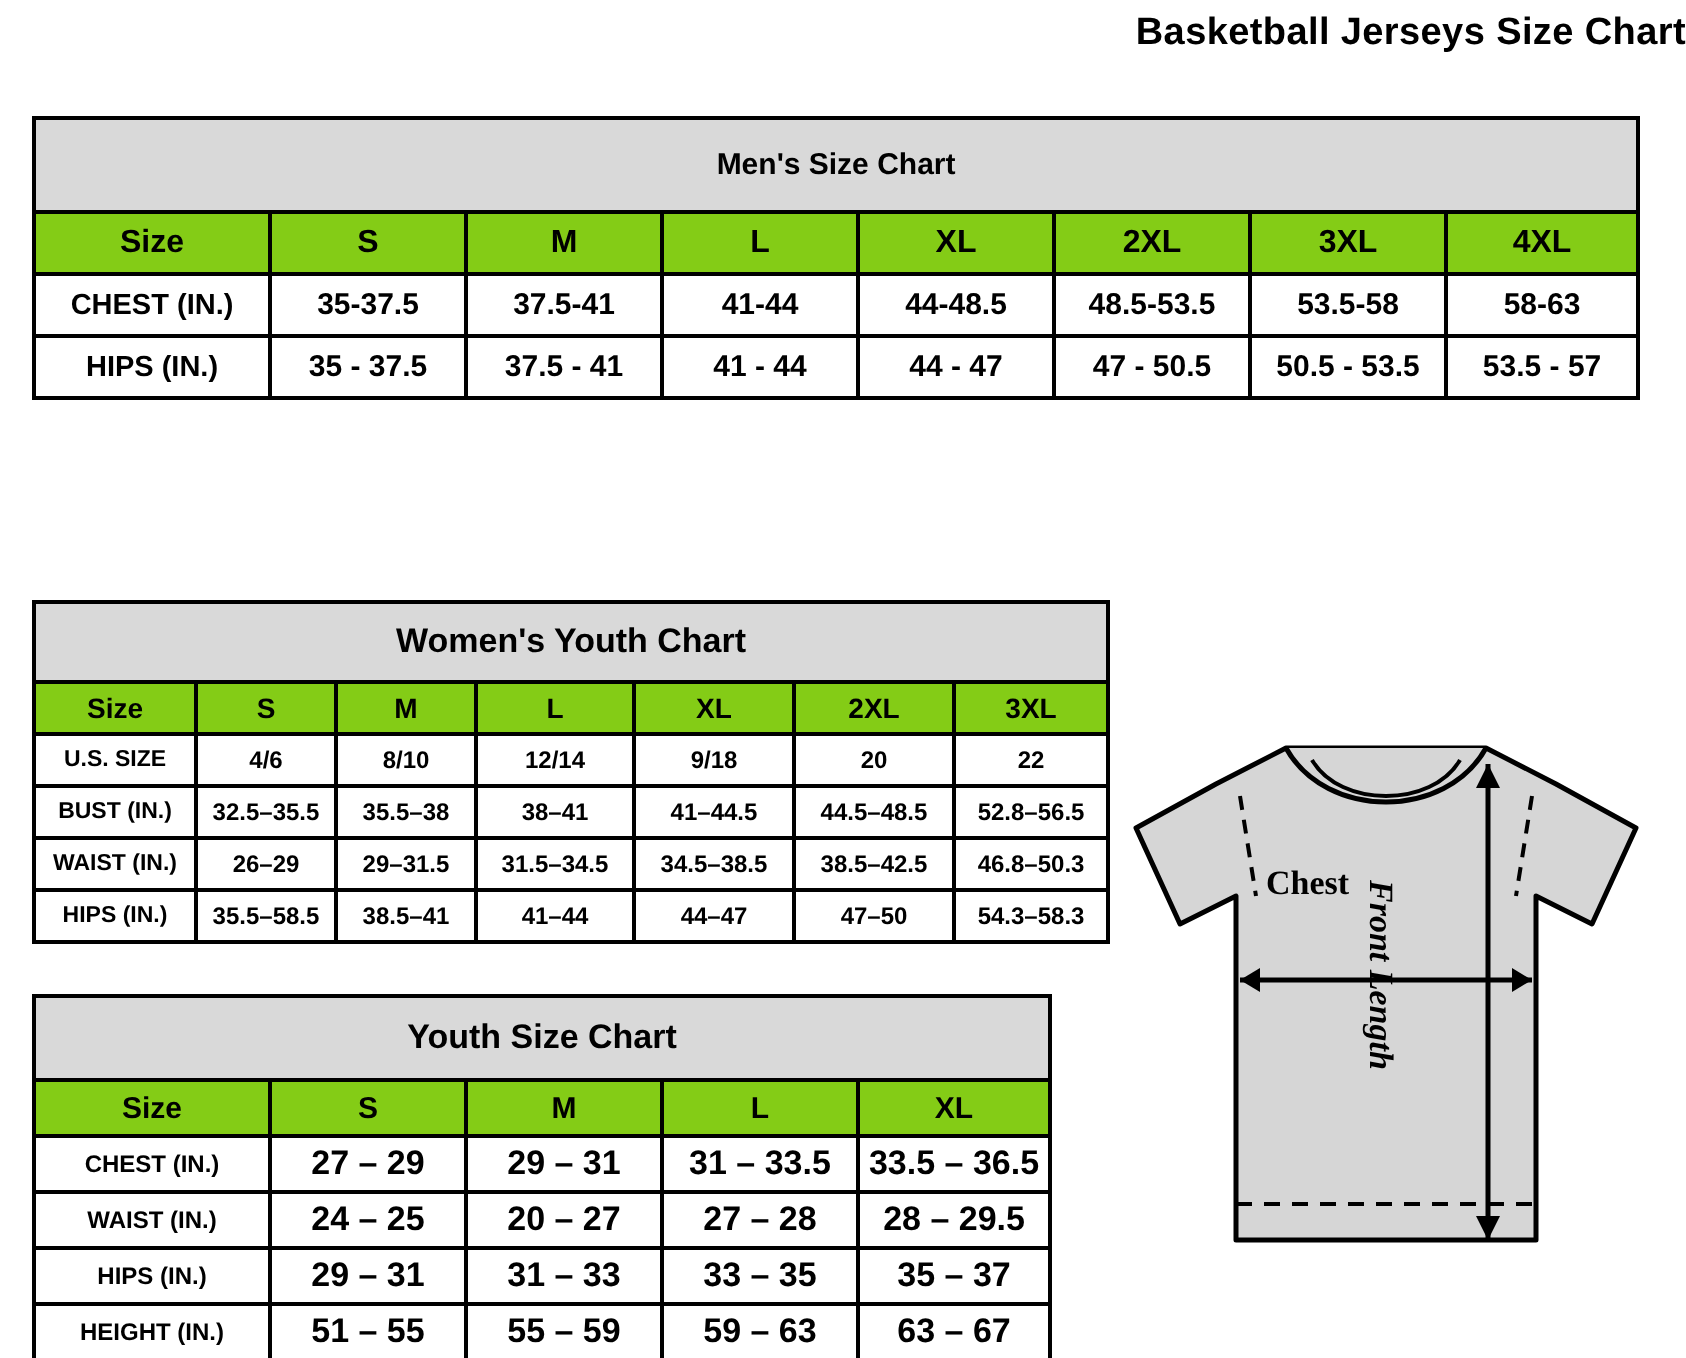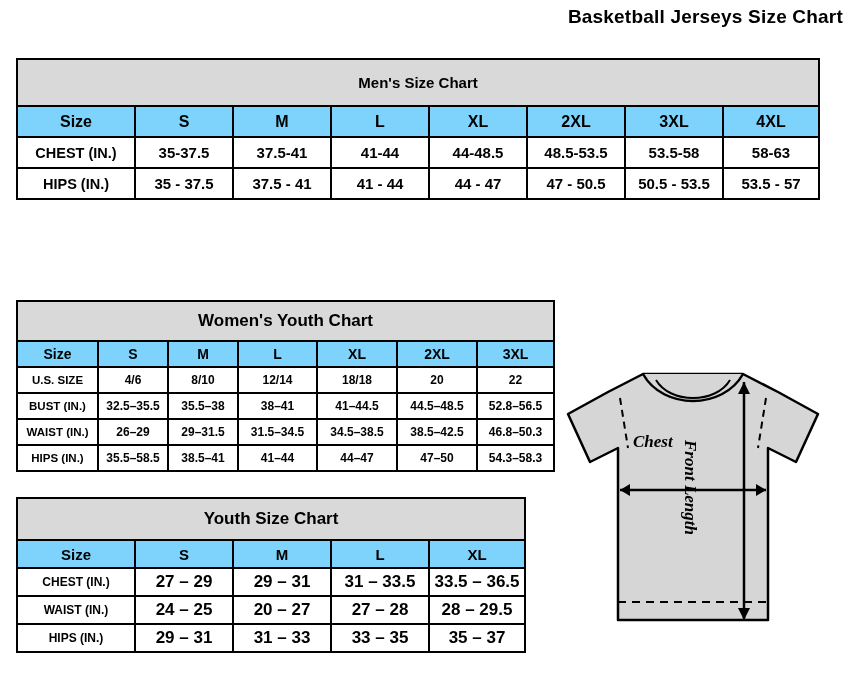--- a/index.html
+++ b/index.html
@@ -36,21 +36,21 @@
     background: #fff;
     font-weight: bold;
   }
   .caption-row td {
     background: #d9d9d9;
     font-size: 17px;
     font-weight: bold;
     padding: 9px 0;
   }
   .hdr-row td {
-    background: #7dd3fc;
+    background: #84cc16;
     font-weight: bold;
   }
 
   
   #mens-table {
     position: absolute;
     left: 16px;
     top: 58px;
     width: 802px;
   }
@@ -89,21 +89,20 @@
     top: 352px;
     width: 290px;
     height: 320px;
   }
   #shirt-diagram svg { display: block; }
   .chest-label {
     position: absolute;
     left: 633px;
     top: 432px;
     font-size: 17px;
-    font-style: italic;
     font-weight: bold;
     font-family: "Liberation Serif", serif;
   }
   .front-length-label {
     position: absolute;
     left: 700px;
     top: 440px;
     font-size: 17px;
     font-style: italic;
     font-weight: bold;
@@ -187,21 +186,21 @@
       <td>L</td>
       <td>XL</td>
       <td>2XL</td>
       <td>3XL</td>
     </tr>
     <tr>
       <td class="lbl">U.S. SIZE</td>
       <td>4/6</td>
       <td>8/10</td>
       <td>12/14</td>
-      <td>18/18</td>
+      <td>9/18</td>
       <td>20</td>
       <td>22</td>
     </tr>
     <tr>
       <td class="lbl">BUST  (IN.)</td>
       <td>32.5–35.5</td>
       <td>35.5–38</td>
       <td>38–41</td>
       <td>41–44.5</td>
       <td>44.5–48.5</td>
@@ -261,20 +260,27 @@
       <td>27 – 28</td>
       <td>28 – 29.5</td>
     </tr>
     <tr>
       <td class="lbl">HIPS (IN.)</td>
       <td>29 – 31</td>
       <td>31 – 33</td>
       <td>33 – 35</td>
       <td>35 – 37</td>
     </tr>
+    <tr>
+      <td class="lbl">HEIGHT (IN.)</td>
+      <td>51 – 55</td>
+      <td>55 – 59</td>
+      <td>59 – 63</td>
+      <td>63 – 67</td>
+    </tr>
   </tbody>
 </table>
 
 <div id="shirt-diagram">
   <svg width="290" height="320" viewBox="0 0 290 320">
 
     <path d="M95 22 L60 40 L20 62 L42 110 L70 96 L70 268 L220 268 L220 96 L248 110 L270 62 L230 40 L195 22 Z" fill="#d6d6d6" stroke="#000" stroke-width="2.5" stroke-linejoin="round"></path>
 
     <path d="M95 22 C115 58, 175 58, 195 22" fill="#d6d6d6" stroke="#000" stroke-width="2.5"></path>
     <path d="M108 28 C122 52, 168 52, 182 28" fill="none" stroke="#000" stroke-width="2"></path>

